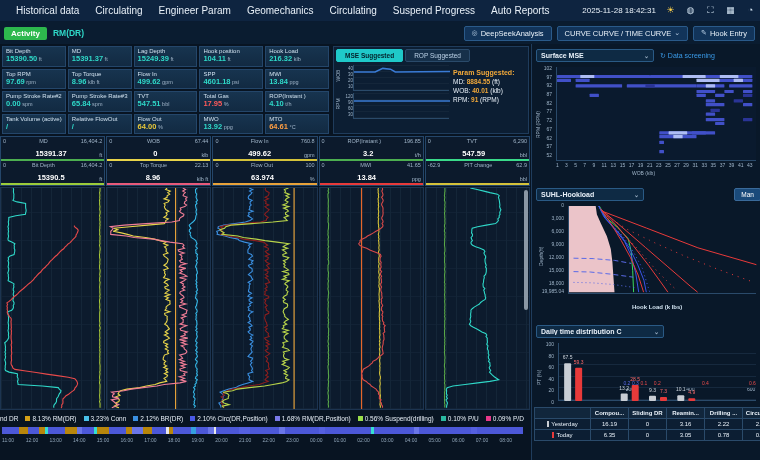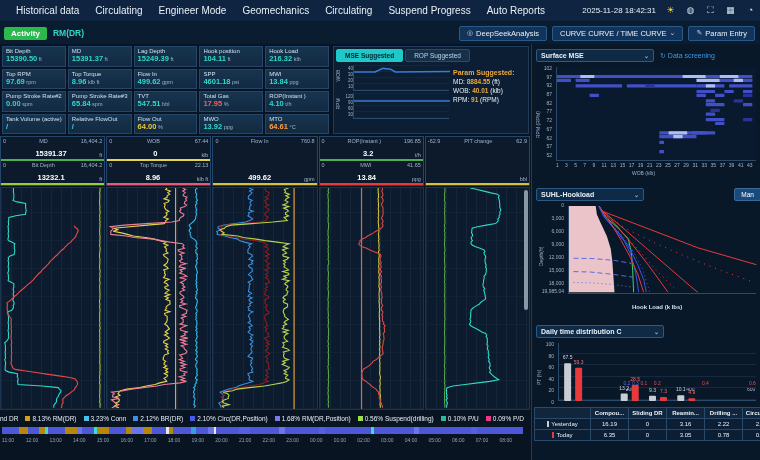--- a/index.html
+++ b/index.html
@@ -101,21 +101,21 @@
   #daily-table td { background:#0c1e33; }
   .rowmark { display:inline-block; width:2px; height:6px; margin-right:2px; vertical-align:-1px; }
 </style>
 </head>
 <body>
 
 <div id="topnav">
   <div id="nav-items" style="display: flex;">
       <span class="nav-item">Historical data</span>
       <span class="nav-item">Circulating</span>
-      <span class="nav-item">Engineer Mode</span>
+      <span class="nav-item">Engineer Param</span>
       <span class="nav-item">Geomechanics</span>
       <span class="nav-item">Circulating</span>
       <span class="nav-item">Suspend Progress</span>
       <span class="nav-item">Auto Reports</span>
     </div>
   <div id="nav-right">
     <span id="nav-datetime">2025-11-28 18:42:31</span>
     <span id="nav-icons" style="display: flex; gap: 9px;">
         <span class="nav-icon" style="color: rgb(255, 211, 74);">☀</span>
         <span class="nav-icon" style="color: rgb(207, 224, 238);">◍</span>
@@ -133,21 +133,21 @@
     <div class="tb-btn">
       <span class="ic">◎</span>
       <span>DeepSeekAnalysis</span>
     </div>
     <div class="tb-btn">
       <span>CURVE CURVE / TIME CURVE</span>
       <span class="ic">⌄</span>
     </div>
     <div class="tb-btn">
       <span class="ic">✎</span>
-      <span>Param Entry</span>
+      <span>Hook Entry</span>
     </div>
   </div>
 </div>
 
 <div id="tiles">
     <div class="tile">
       <div class="lb">Bit Depth</div>
       <div class="vl" style="color: rgb(47, 216, 200);">15390.50<span class="un"> ft</span></div>
     </div>
     <div class="tile">
@@ -282,21 +282,21 @@
           <span class="u">ft</span>
         </div>
       </div>
       <div class="curve-head">
         <div class="ch-top">
           <span>0</span>
           <span>Bit Depth</span>
           <span>16,404.2</span>
         </div>
         <div class="ch-val" style="border-bottom-color: rgb(156, 204, 58);">
-          <span class="v">13232.1</span>
+          <span class="v">15390.5</span>
           <span class="u">ft</span>
         </div>
       </div>
     </div>
     <div class="trk-head">
       <div class="curve-head">
         <div class="ch-top">
           <span>0</span>
           <span>WOB</span>
           <span>67.44</span>
@@ -323,20 +323,31 @@
         <div class="ch-top">
           <span>0</span>
           <span>Flow In</span>
           <span>760.8</span>
         </div>
         <div class="ch-val" style="border-bottom-color: rgb(212, 194, 58);">
           <span class="v">499.62</span>
           <span class="u">gpm</span>
         </div>
       </div>
+      <div class="curve-head">
+        <div class="ch-top">
+          <span>0</span>
+          <span>Flow Out</span>
+          <span>100</span>
+        </div>
+        <div class="ch-val" style="border-bottom-color: rgb(232, 162, 58);">
+          <span class="v">63.974</span>
+          <span class="u">%</span>
+        </div>
+      </div>
     </div>
     <div class="trk-head">
       <div class="curve-head">
         <div class="ch-top">
           <span>0</span>
           <span>ROP(Instant )</span>
           <span>196.85</span>
         </div>
         <div class="ch-val" style="border-bottom-color: rgb(76, 175, 80);">
           <span class="v">3.2</span>
@@ -349,20 +360,31 @@
           <span>MWI</span>
           <span>41.65</span>
         </div>
         <div class="ch-val" style="border-bottom-color: rgb(232, 58, 58);">
           <span class="v">13.84</span>
           <span class="u">ppg</span>
         </div>
       </div>
     </div>
     <div class="trk-head">
+      <div class="curve-head">
+        <div class="ch-top">
+          <span>0</span>
+          <span>TVT</span>
+          <span>6,290</span>
+        </div>
+        <div class="ch-val" style="border-bottom-color: rgb(58, 219, 138);">
+          <span class="v">547.59</span>
+          <span class="u">bbl</span>
+        </div>
+      </div>
       <div class="curve-head">
         <div class="ch-top">
           <span>-62.9</span>
           <span>PIT change</span>
           <span>62.9</span>
         </div>
         <div class="ch-val" style="border-bottom-color: rgb(212, 194, 58);">
           <span class="v"></span>
           <span class="u">bbl</span>
         </div>

